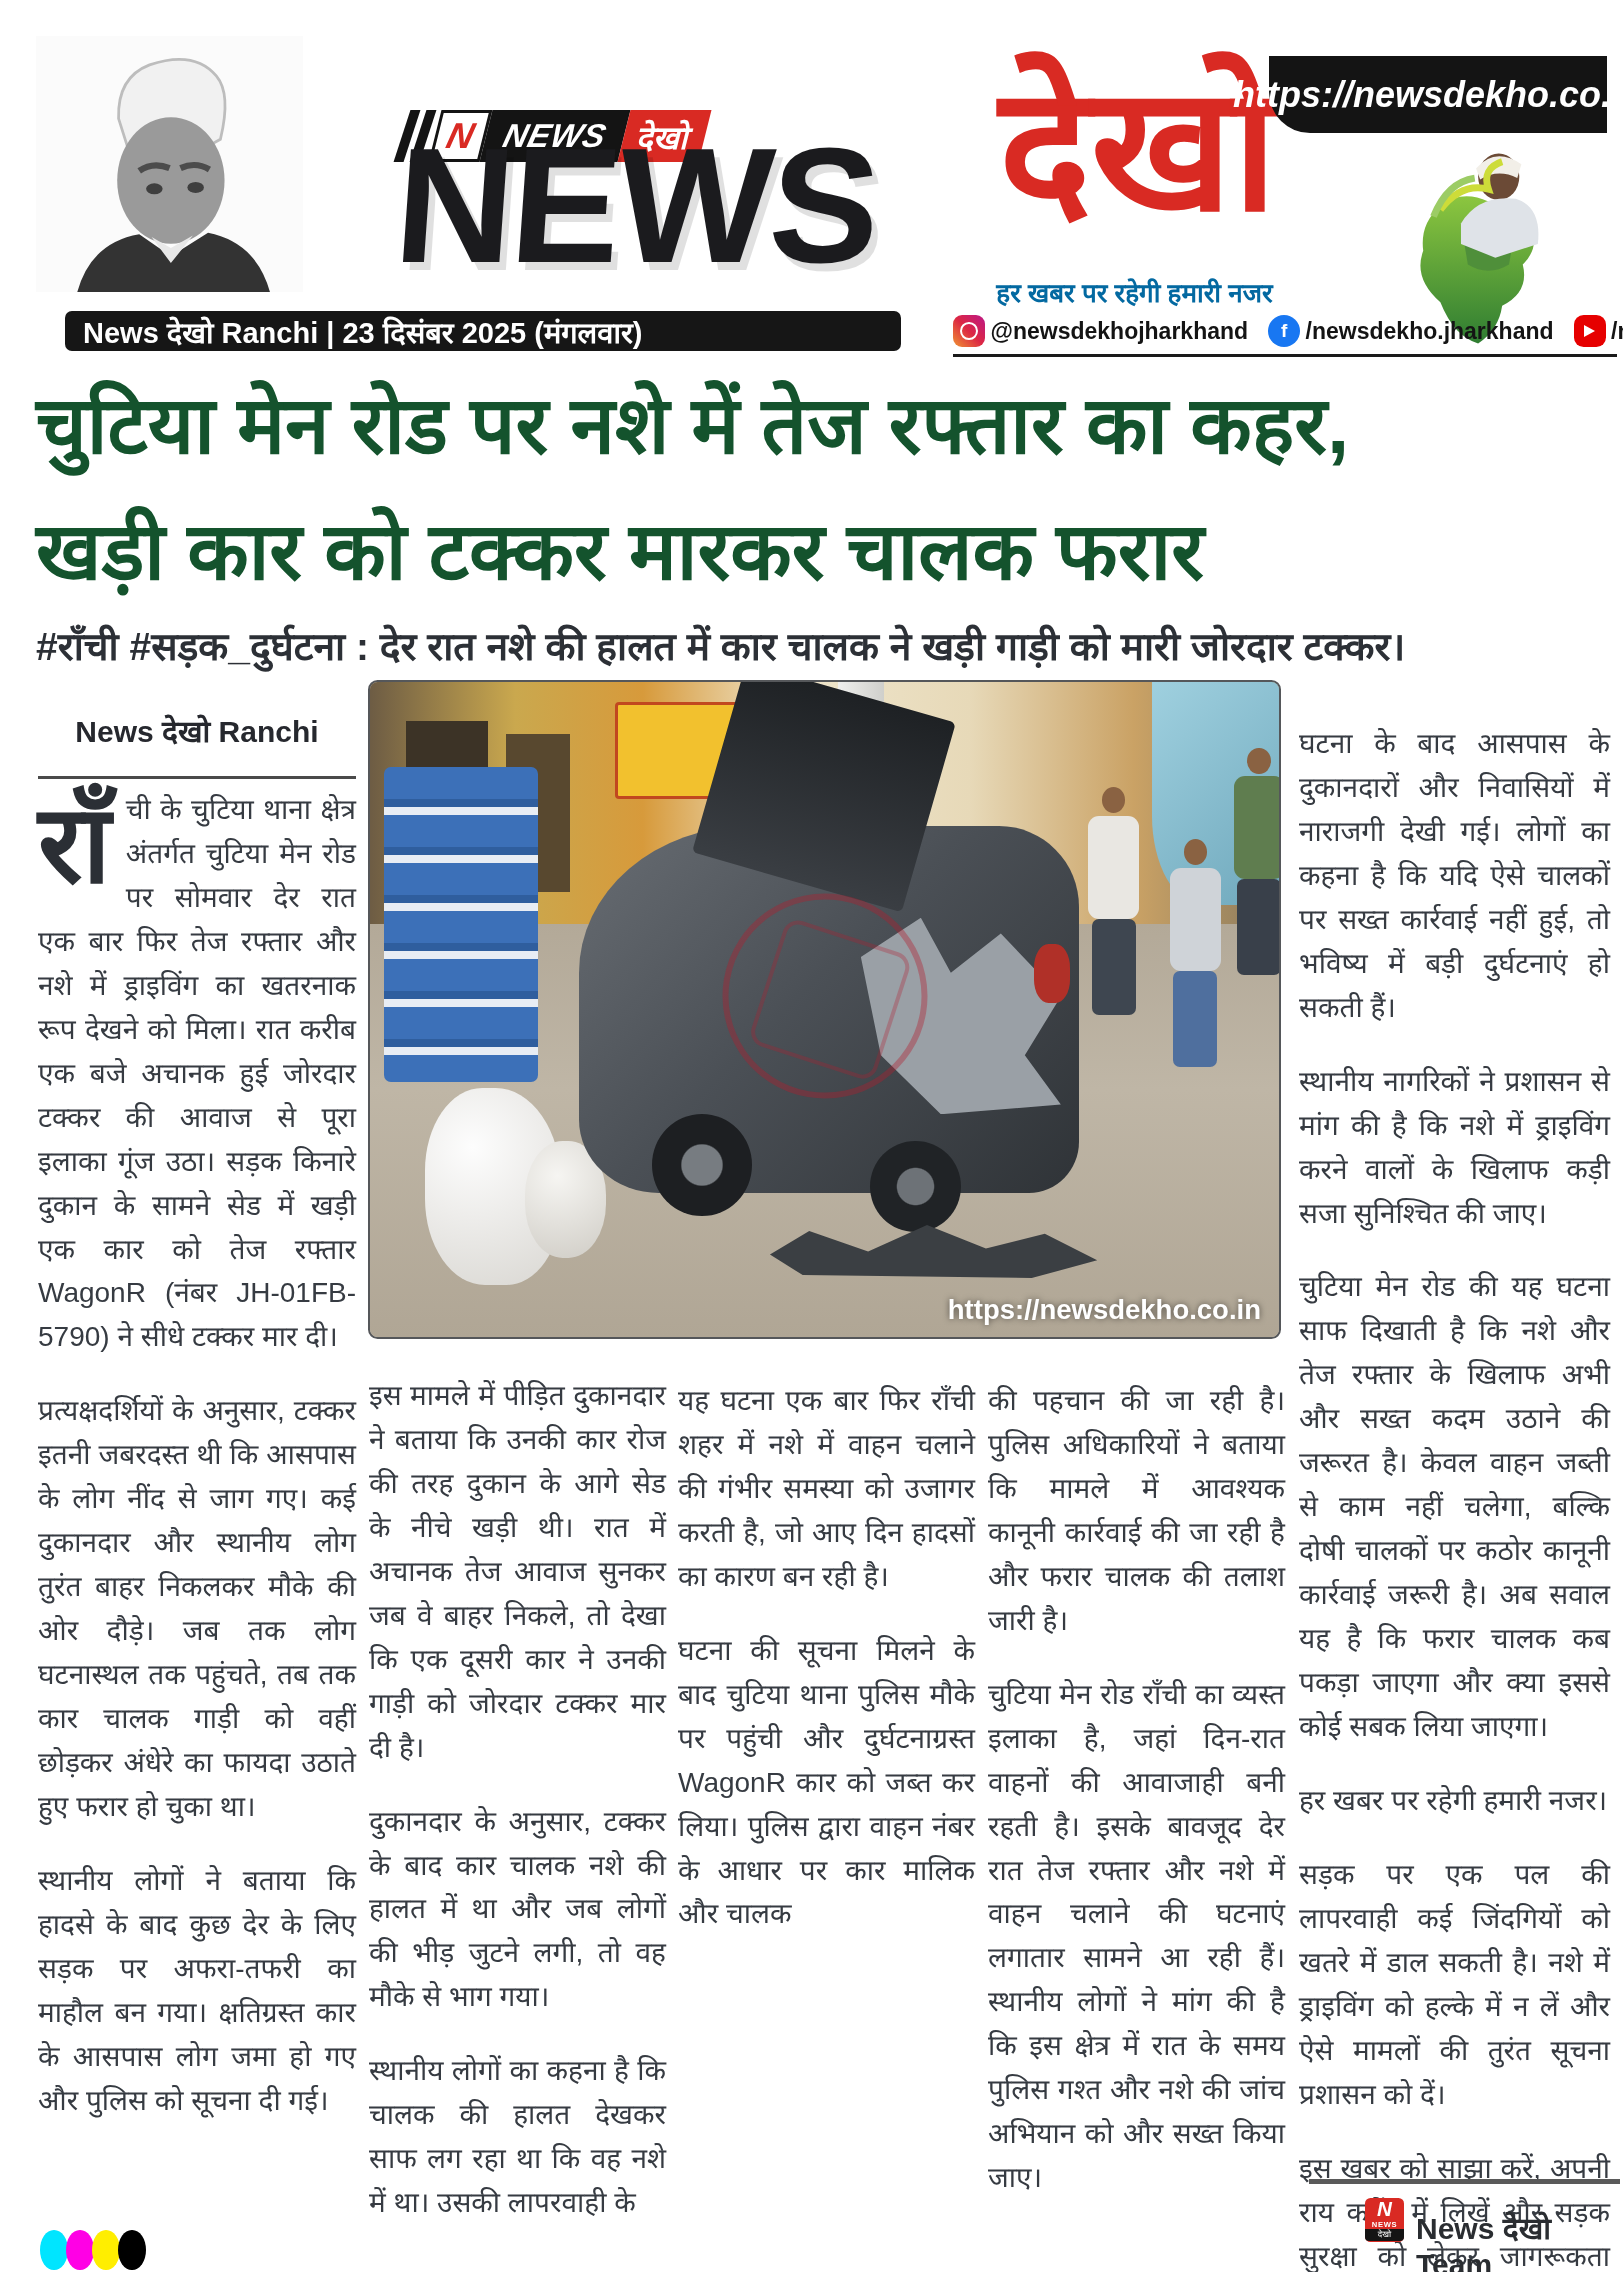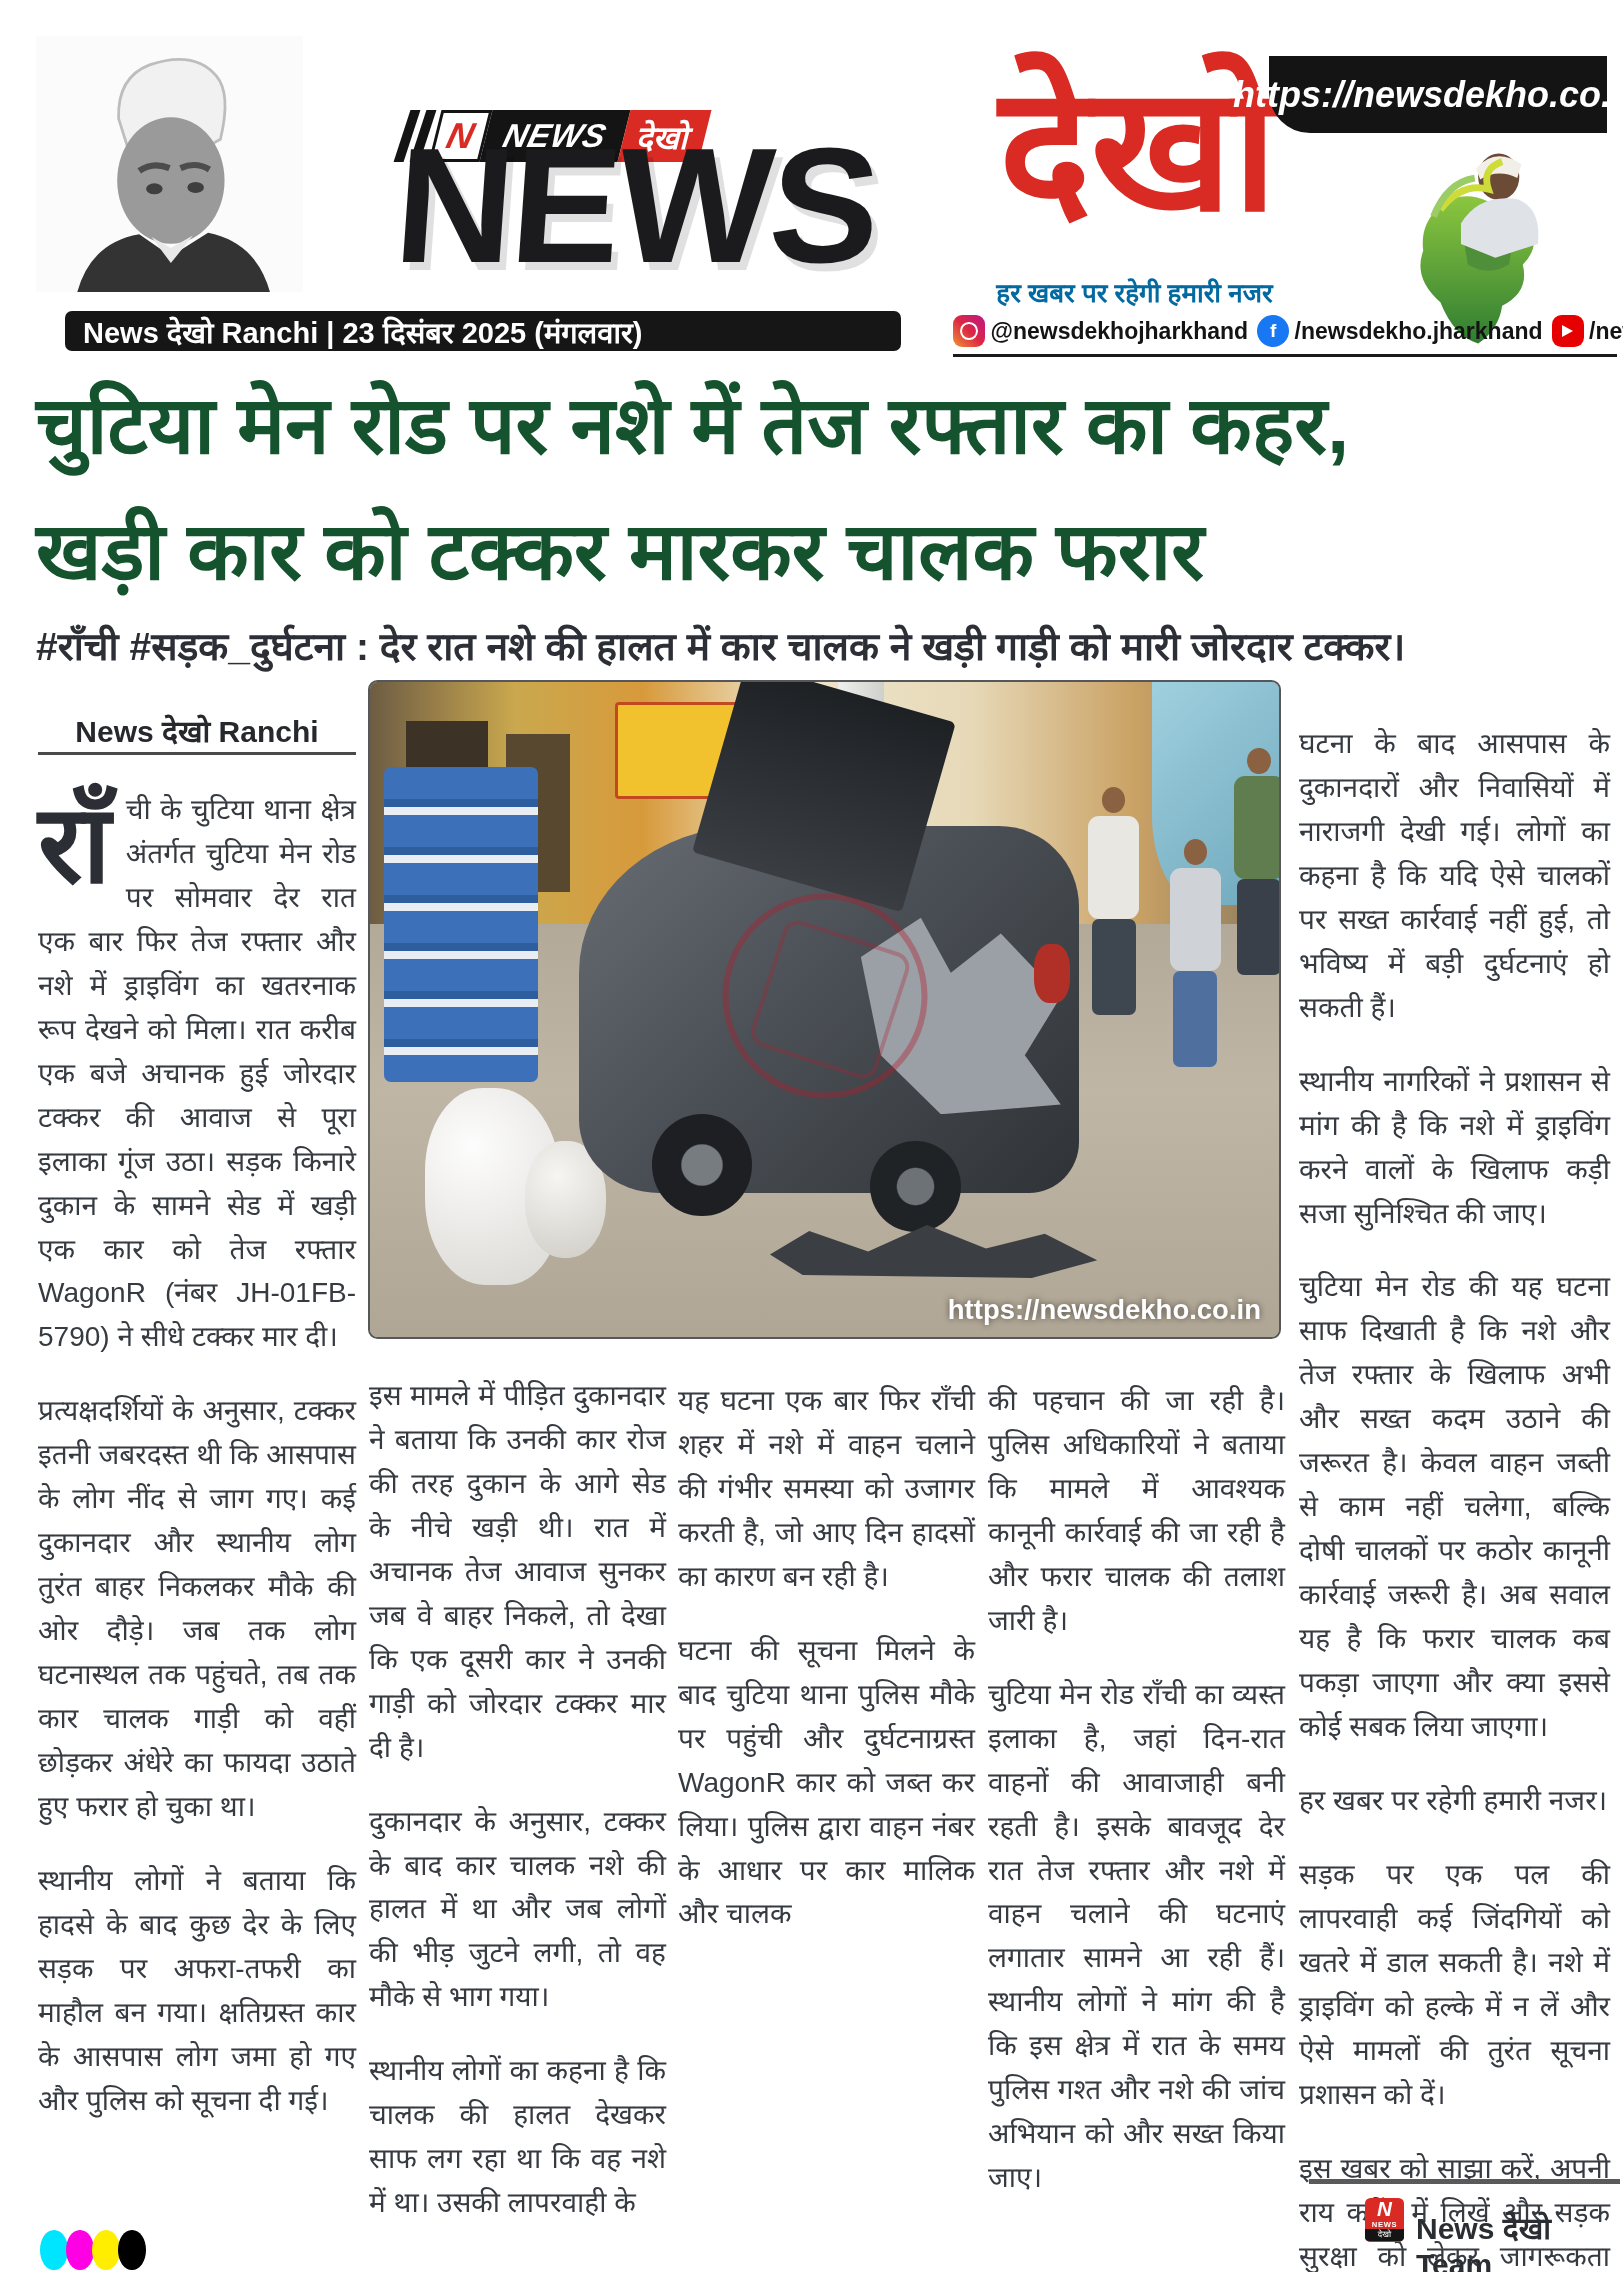--- a/index.html
+++ b/index.html
@@ -29,39 +29,39 @@
   .url-banner{position:absolute;left:1269px;top:56px;width:338px;height:77px;background:#141414;
               border-radius:0 0 0 41px;display:flex;align-items:center;justify-content:center;
               color:#fff;font-weight:900;font-style:italic;font-size:36px;}
   .farmer{position:absolute;left:1358px;top:141px;width:254px;height:206px;}
 
   
   .edition-bar{position:absolute;left:65px;top:311px;width:836px;height:40px;background:#161616;
                border-radius:6.9px;display:flex;align-items:center;padding-left:18px;box-sizing:border-box;
                color:#fff;font-weight:700;font-size:29px;}
   .social-row{position:absolute;left:953px;top:311px;width:664px;height:40px;display:flex;
-              align-items:center;gap:9px;}
+              align-items:center;gap:20px;}
   .social-item{display:flex;align-items:center;gap:5.5px;font-weight:800;font-size:23px;color:#141414;}
   .sicon{width:32px;height:32px;border-radius:50%;display:flex;align-items:center;justify-content:center;
          color:#fff;font-weight:900;font-size:19px;flex:0 0 auto;}
   .sicon.insta{border-radius:9px;background:linear-gradient(45deg,#f09433,#dc2743,#bc1888);position:relative;}
   .sicon.insta::after{content:"";width:13.8px;height:13.8px;border:2.8px solid #fff;border-radius:50%;}
   .sicon.fb{background:#1877f2;}
   .sicon.yt{background:#e60000;border-radius:9.6px;}
   .sicon.yt::after{content:"";border-left:11px solid #fff;border-top:6.9px solid transparent;border-bottom:6.9px solid transparent;}
   .header-rule{position:absolute;left:953px;top:354px;width:664px;height:2.8px;background:#1a1a1a;}
 
   
   .headline{position:absolute;left:36px;top:363px;width:1558px;color:#14532d;font-weight:700;
             font-size:80px;line-height:1.58;letter-spacing:0px;}
   .subheadline{position:absolute;left:36px;top:618px;width:1561px;color:#2c3036;font-weight:800;font-size:39px;}
 
   
   .byline{position:absolute;left:38px;top:710px;width:318px;text-align:center;color:#26282e;
-          font-weight:800;font-size:30px;padding-bottom:1px;border-bottom:3.4px solid #4a4a4a;box-sizing:border-box;}
+          font-weight:800;font-size:30px;padding-bottom:25px;border-bottom:3.4px solid #4a4a4a;box-sizing:border-box;}
   .col{position:absolute;font-size:28px;line-height:1.57;text-align:justify;color:#363b42;font-weight:500;}
   .col p{margin:12px 0 30px 0;}
   .dropcap{float:left;font-size:109px;line-height:0.9;font-weight:700;color:#2b2f35;padding:6.9px 15px 0 0;}
   .c1{left:38px;top:776px;width:318px;}
   .c2{left:369px;top:1362px;width:297px;}
   .c3{left:678px;top:1367px;width:297px;}
   .c4{left:988px;top:1367px;width:297px;}
   .c5{left:1299px;top:710px;width:311px;}
 
   

